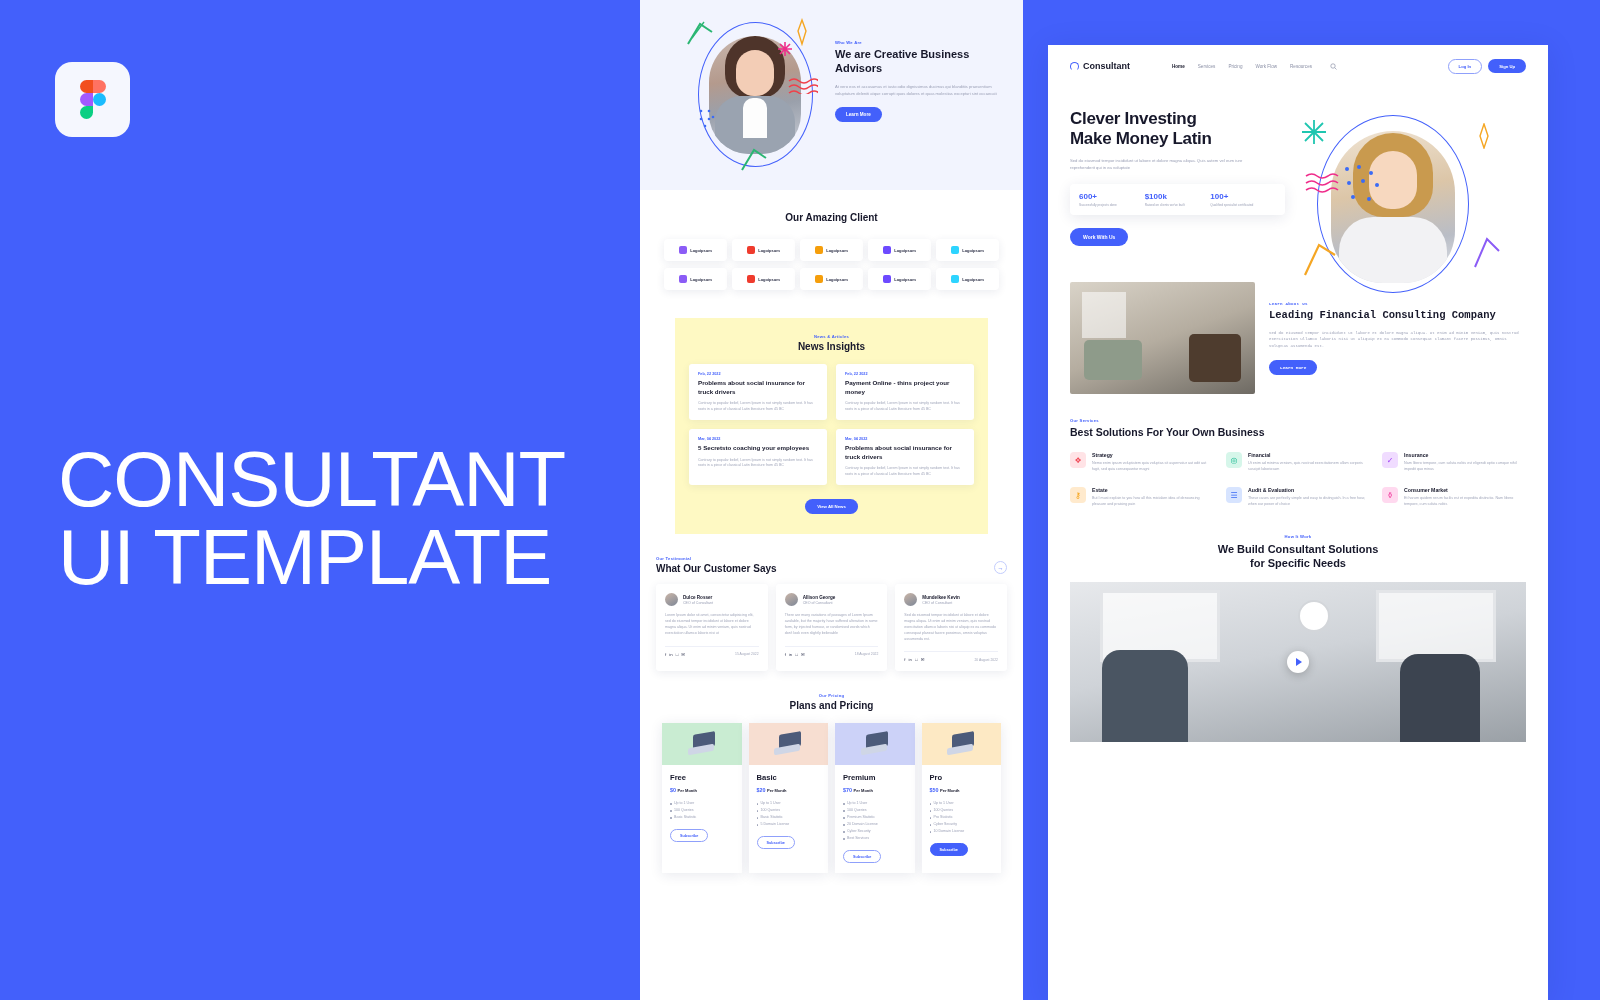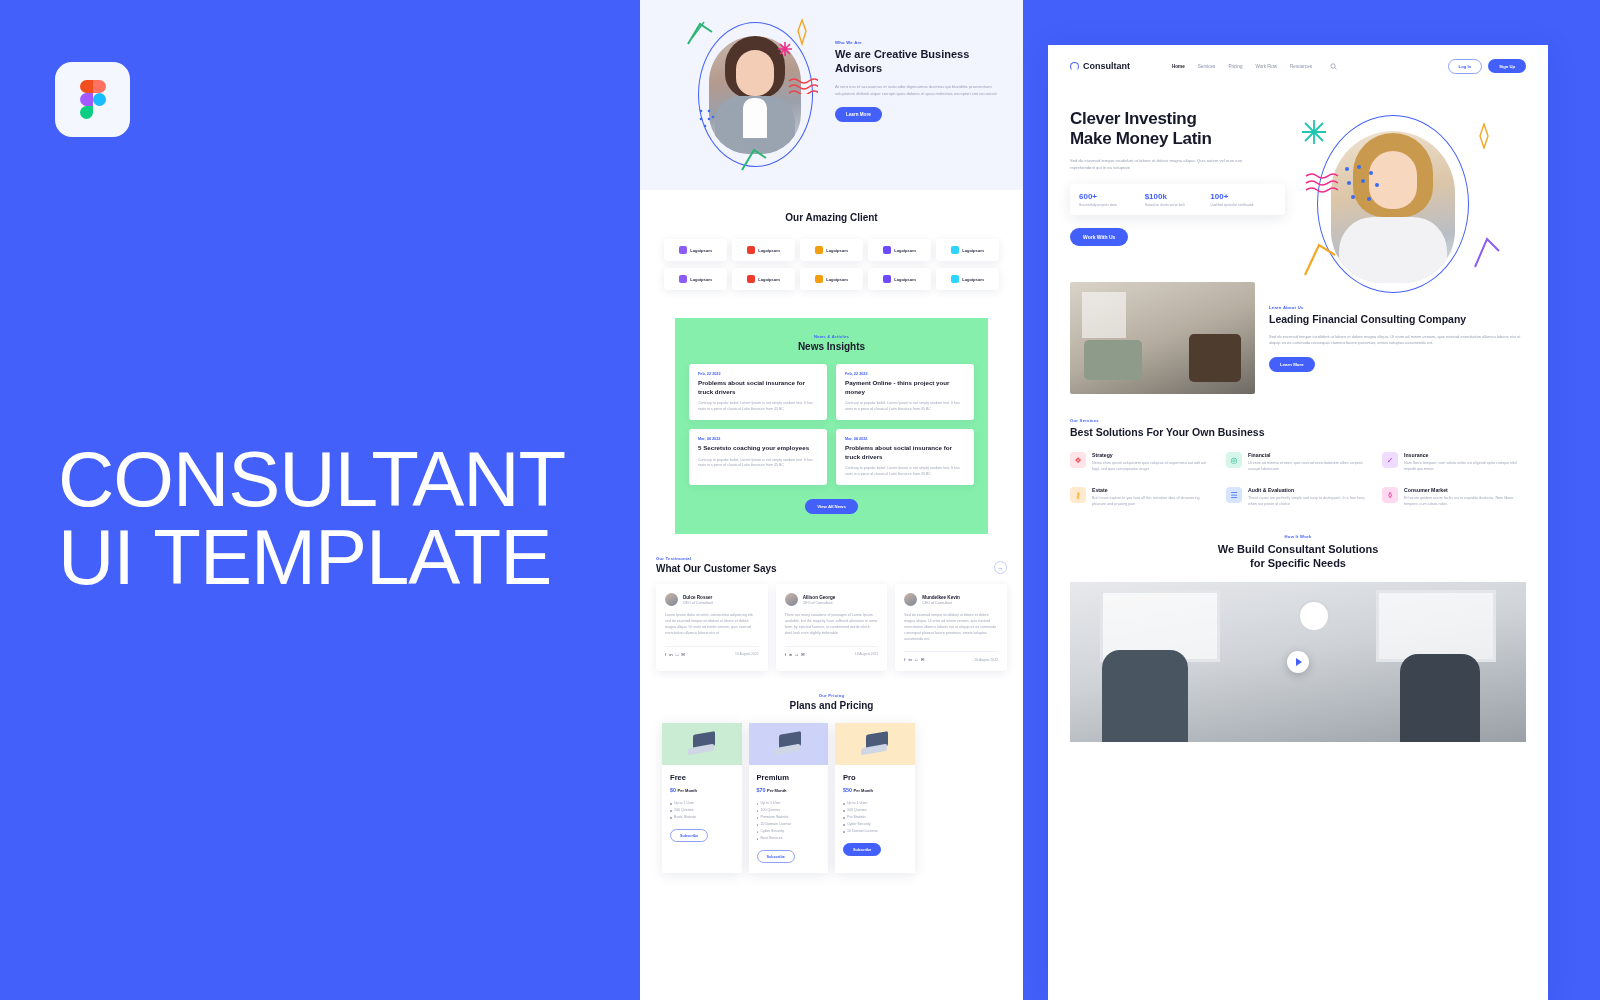--- a/index.html
+++ b/index.html
@@ -78,21 +78,21 @@
                padding:16px 24px 0; }
   .logo-card {
     background:#fff; box-shadow:0 2px 9px rgba(30,40,90,.09);
     border-radius:4px; height:22px; display:flex; align-items:center;
     justify-content:center; gap:3px;
   }
   .logo-mark { width:8px; height:8px; border-radius:2px; flex:0 0 auto; }
   .logo-txt { font-size:4px; font-weight:700; color:#2b2e45; }
 
   
-  .a-news { margin:12px 35px 0; background:#86efac; padding:16px 14px 20px; text-align:center; }
+  .a-news { margin:12px 35px 0; background:#fef9c3; padding:16px 14px 20px; text-align:center; }
   .news-grid { display:grid; grid-template-columns:1fr 1fr; gap:9px; margin-top:12px; }
   .news-card { background:#fff; border-radius:3px; padding:8px 9px; text-align:left;
                box-shadow:0 2px 8px rgba(30,40,90,.07); }
   .news-date { font-size:3.8px; color:#4360fb; font-weight:700; }
   .news-head { font-size:6.2px; font-weight:700; color:#17182b; line-height:8.5px; margin-top:3px; }
   .news-body { font-size:3.6px; line-height:5.6px; color:#a1a6ba; margin-top:5px; }
   .a-news-btn { margin-top:14px; padding:5px 12px; font-size:4.3px; }
 
   
   .a-testi { padding:22px 16px 0; position:relative; }
@@ -179,21 +179,21 @@
 
   .b-about { display:flex; gap:14px; padding:18px 22px 0; align-items:center; }
   .b-about-img { width:185px; height:112px; border-radius:2px; overflow:hidden;
        background:linear-gradient(160deg,#d9d3c8,#b5ada0 50%,#6e6a63); position:relative; }
   .b-about-img .win { position:absolute; left:12px; top:10px; width:44px; height:46px;
        background:rgba(255,255,255,.55); }
   .b-about-img .sofa { position:absolute; left:14px; top:58px; width:58px; height:40px;
        background:#8e9b8a; border-radius:5px; }
   .b-about-img .chair { position:absolute; right:14px; top:52px; width:52px; height:48px;
        background:#4e3c2e; border-radius:5px; }
-  .b-about-t { flex:1; }
+  .b-about-t { flex:1;font-family:Liberation Mono, monospace; }
   .b-about-h { font-size:10.5px; line-height:13px; font-weight:700; color:#17182b; margin-top:3px; }
   .b-about-p { font-size:4px; line-height:6.6px; color:#9ba0b6; margin-top:8px; }
   .b-about-btn { margin-top:10px; padding:5px 11px; font-size:4.4px; }
 
   .b-services { padding:24px 22px 0; }
   .b-serv-h { font-size:10.5px; line-height:13px; font-weight:700; color:#17182b; margin-top:3px; }
   .serv-grid { display:grid; grid-template-columns:repeat(3,1fr); gap:14px 12px; margin-top:13px; }
   .serv-item { display:flex; gap:6px; }
   .serv-ico { width:16px; height:16px; border-radius:4px; flex:0 0 auto;
               display:flex; align-items:center; justify-content:center; font-size:8px; }
@@ -443,20 +443,34 @@
             <div class="price-img" style="background:#c9ecd2">
               <div class="iso">
                 <div class="screen" style="background:#4c5b7a"></div>
                 <div class="base"></div>
               </div>
             </div>
             <div class="price-info"><div class="price-name">Free</div><div class="price-amount">$0 <span>Per Month</span></div><ul class="price-feats">
                 <li>Up to 1 User</li>
                 <li>100 Queries</li>
                 <li>Basic Statistic</li>
+              </ul><div class="sub-btn">Subscribe</div></div>
+          </div>
+          <div class="price-card">
+            <div class="price-img" style="background:#f7ded1">
+              <div class="iso">
+                <div class="screen" style="background:#4c5b7a"></div>
+                <div class="base"></div>
+              </div>
+            </div>
+            <div class="price-info"><div class="price-name">Basic</div><div class="price-amount">$20 <span>Per Month</span></div><ul class="price-feats">
+                <li>Up to 1 User</li>
+                <li>100 Queries</li>
+                <li>Basic Statistic</li>
+                <li>5 Domain License</li>
               </ul><div class="sub-btn">Subscribe</div></div>
           </div>
           <div class="price-card">
             <div class="price-img" style="background:#ccd2f8">
               <div class="iso">
                 <div class="screen" style="background:#4c5b7a"></div>
                 <div class="base"></div>
               </div>
             </div>
             <div class="price-info"><div class="price-name">Premium</div><div class="price-amount">$70 <span>Per Month</span></div><ul class="price-feats">

